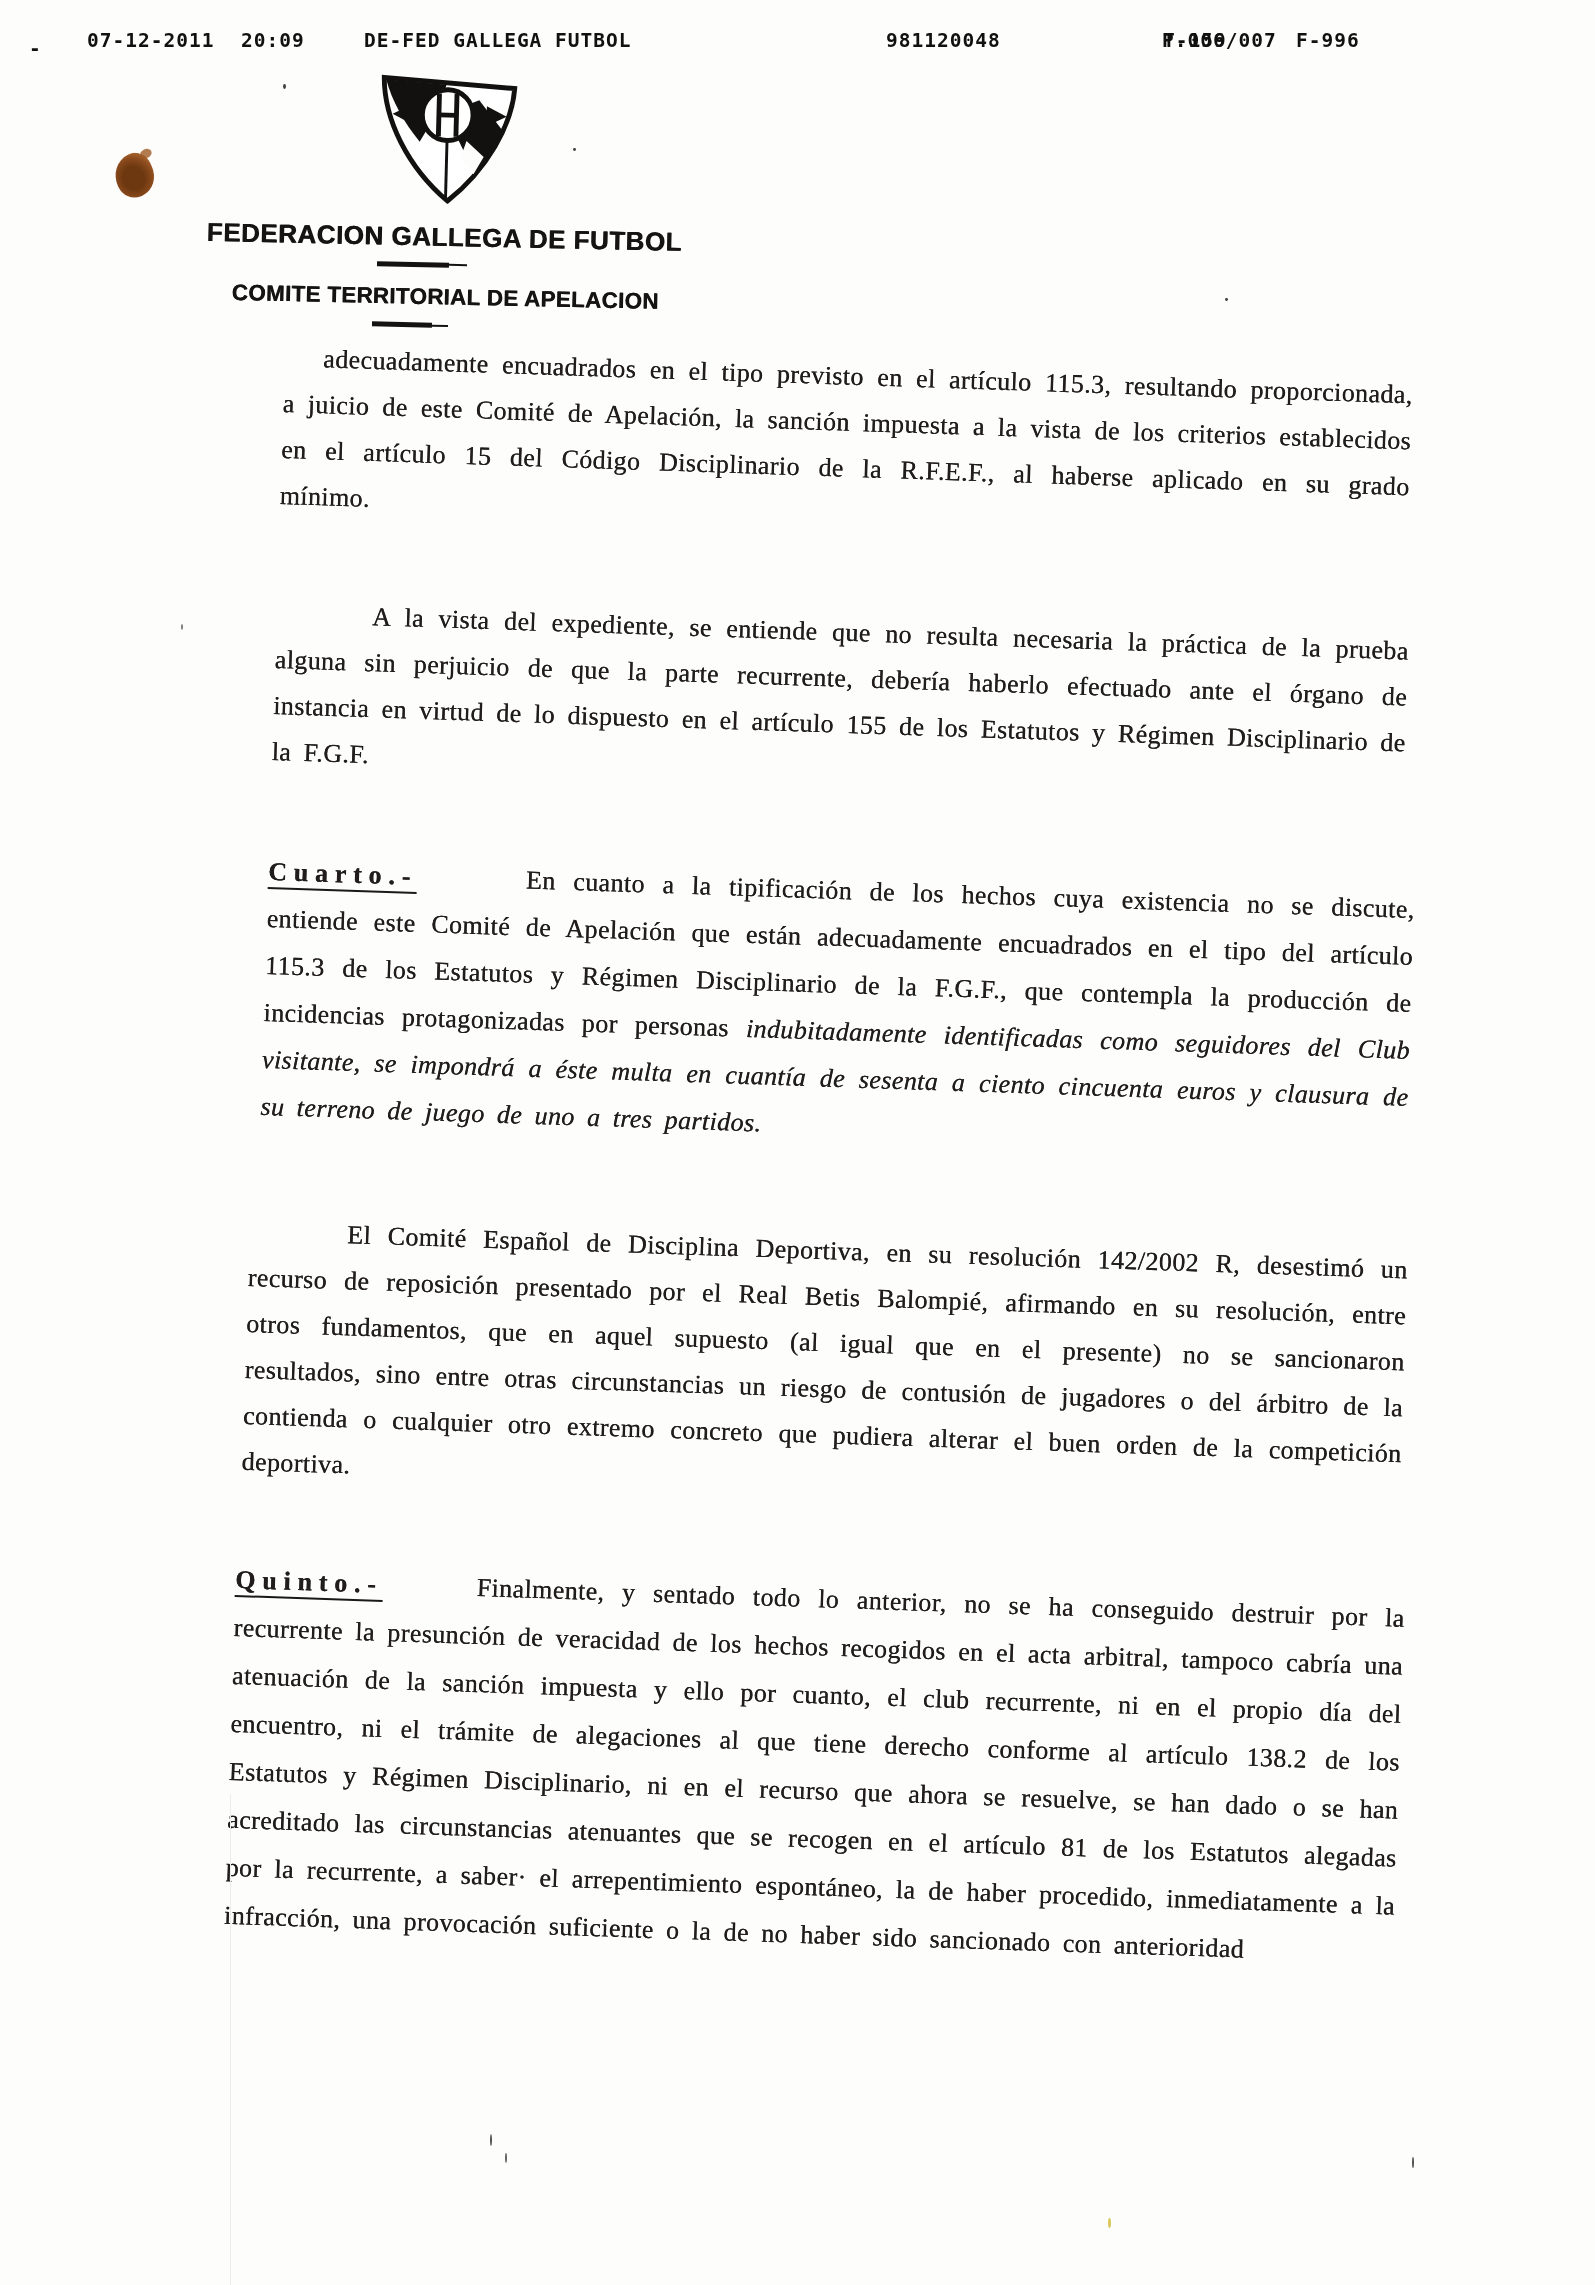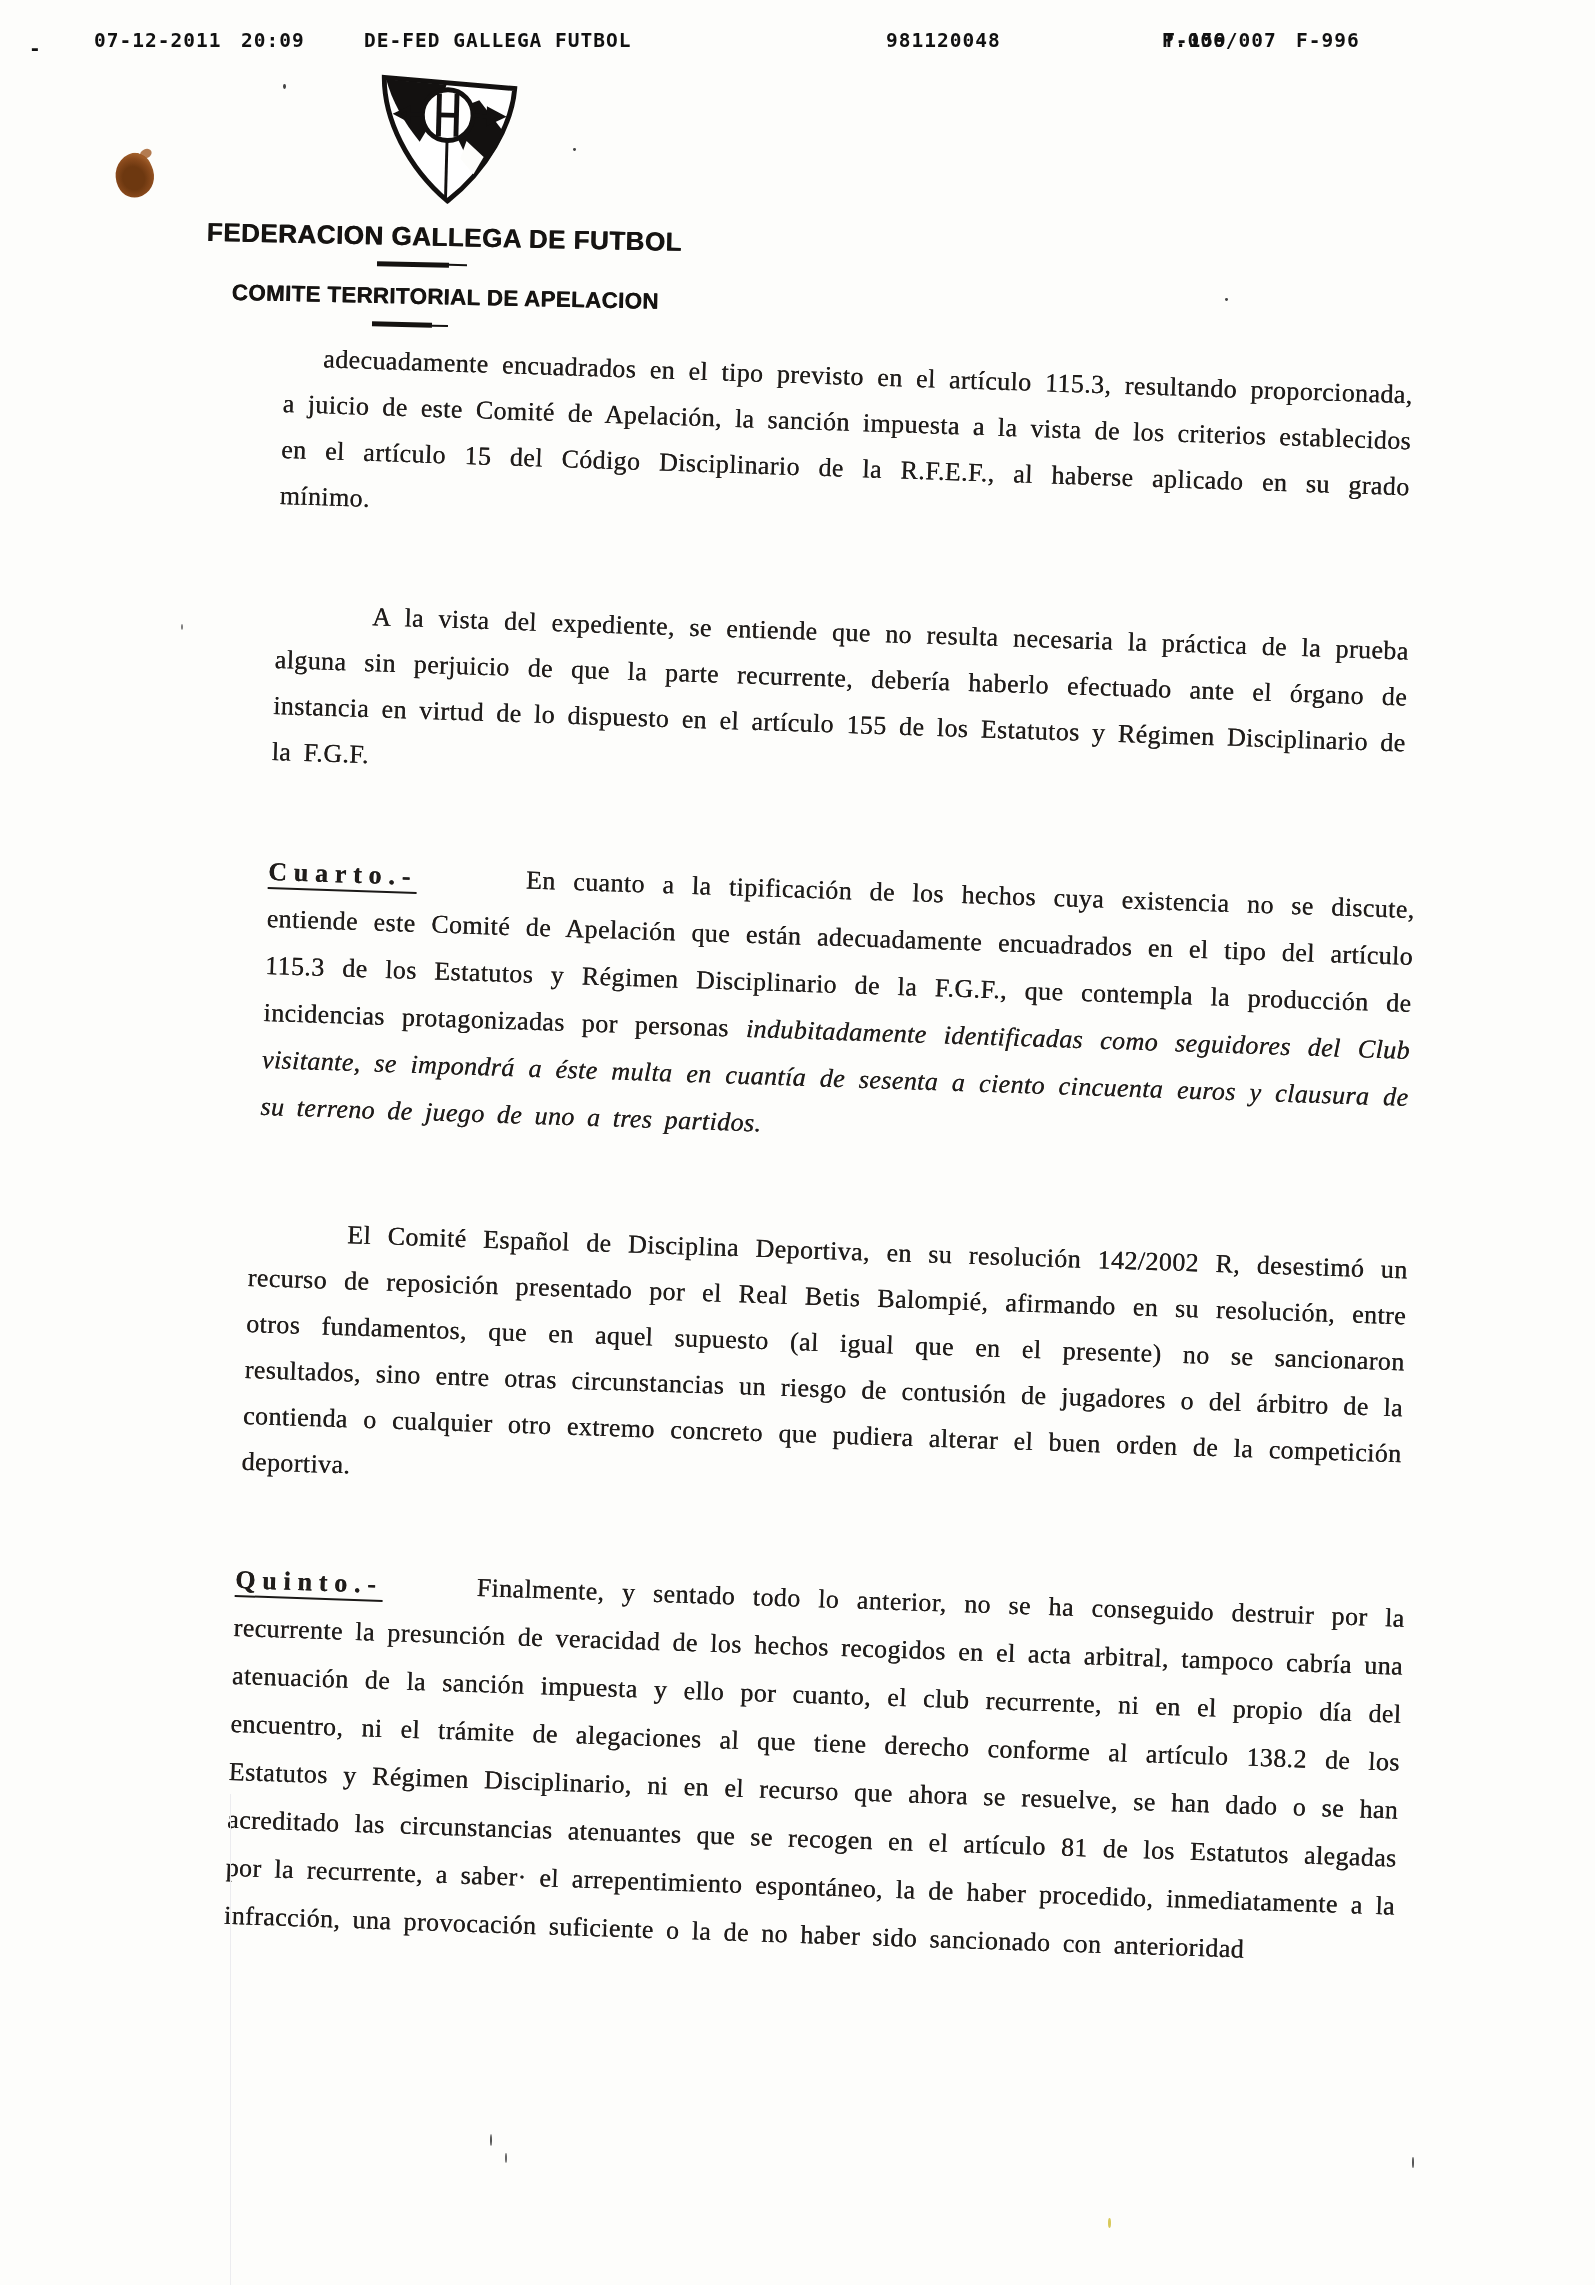--- a/index.html
+++ b/index.html
@@ -10,21 +10,21 @@
     color:#1c1a19;
   }
   
   .fax-header span{
     position:absolute;top:29px;
     font-family:"DejaVu Sans Mono", monospace;
     font-weight:bold;font-size:19.5px;letter-spacing:1px;color:#111;
     white-space:nowrap;
   }
   .fh-dash{left:29px;top:37px !important;}
-  .fh-date{left:94px;}
+  .fh-date{left:87px;}
   .fh-time{left:241px;}
   .fh-from{left:364px;}
   .fh-number{left:886px;}
   .fh-t{left:1163px;}
   .fh-p{left:1162px;}
   .fh-f{left:1296px;}
 
   
   .logo{position:absolute;left:369px;top:72px;width:158px;height:137px;transform:rotate(1.5deg);}
   .org-title{

